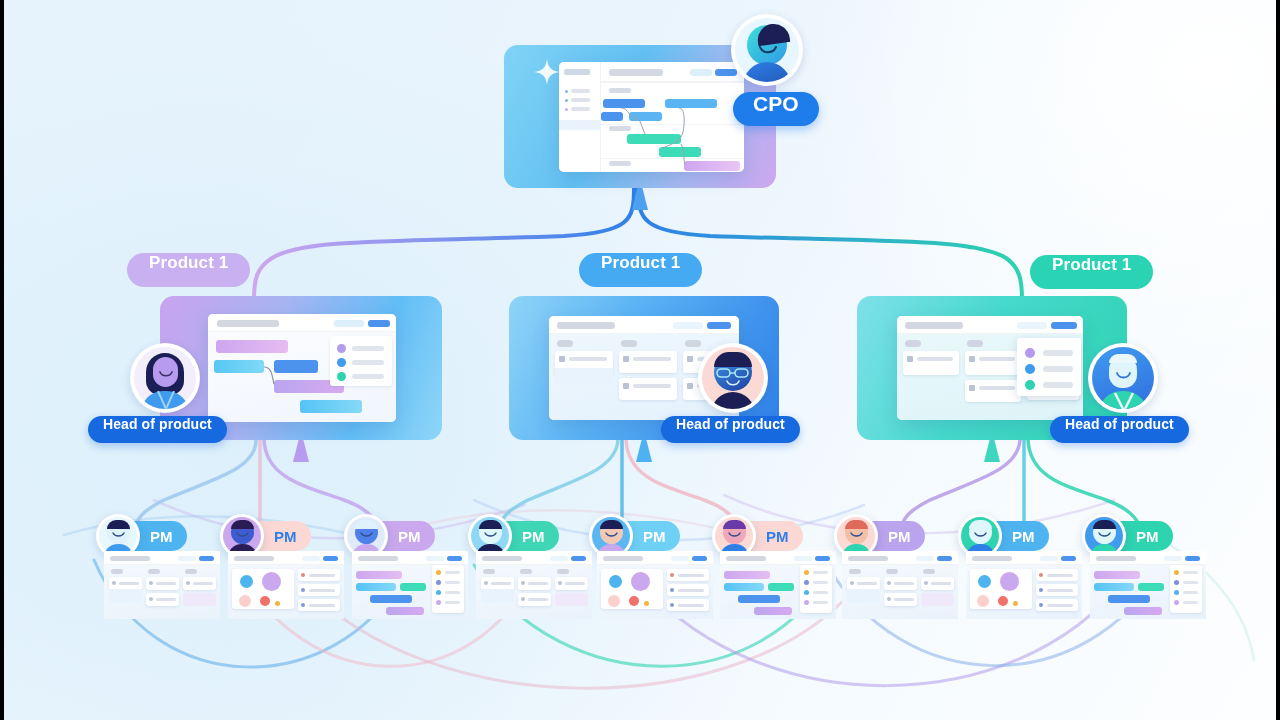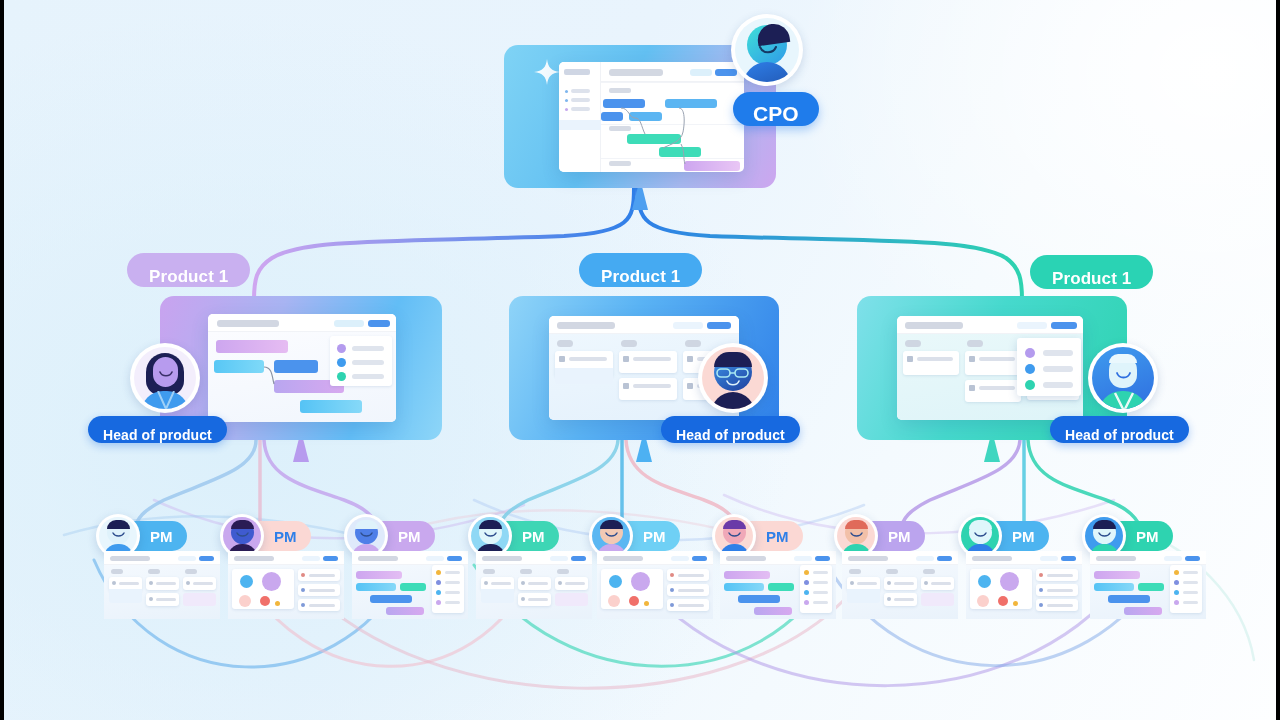--- a/index.html
+++ b/index.html
@@ -26,21 +26,21 @@
   }
   .monitor .stand {
     position:absolute; left:50%; transform:translateX(-50%);
     width:16px; height:20px; background:#4d9ff0;
   }
   .sparkle { position:absolute; width:0; height:0; }
 
   
   .pill {
     position:absolute; border-radius:999px; color:#fff;
-    font-weight:bold; display:flex; align-items:flex-end; justify-content:center;
+    font-weight:bold; display:flex; align-items:flex-start; justify-content:center;
     letter-spacing:.1px; white-space:nowrap;
   }
   .pill-product { height:34px; font-size:17px; padding:0 22px; }
   .pill-role { height:27px; font-size:14px; padding:0 15px; background:#1769e0;
                box-shadow:0 3px 8px rgba(23,105,224,.32); }
   .pill-cpo { height:34px; font-size:21px; padding:0 20px; background:#1f7ceb;
               box-shadow:0 4px 10px rgba(31,124,235,.35); border-radius:999px; }
   .pill-pm { position:absolute; height:30px; border-radius:999px; display:flex;
              align-items:center; padding-left:36px; padding-right:14px;
              font-size:15px; font-weight:bold; }

